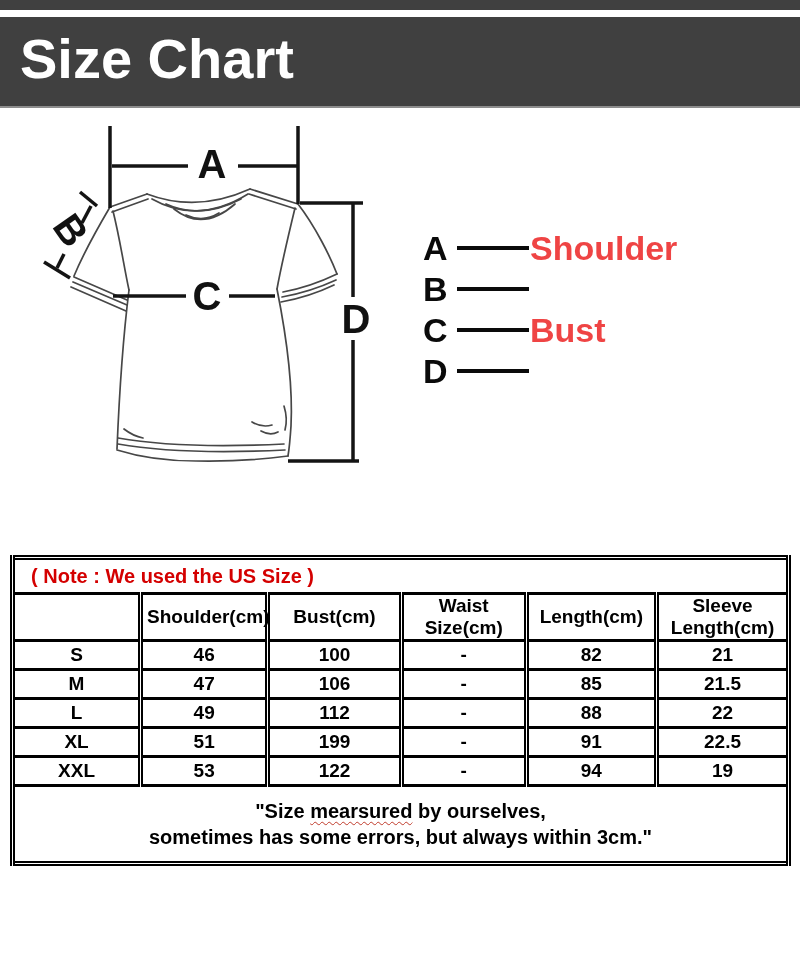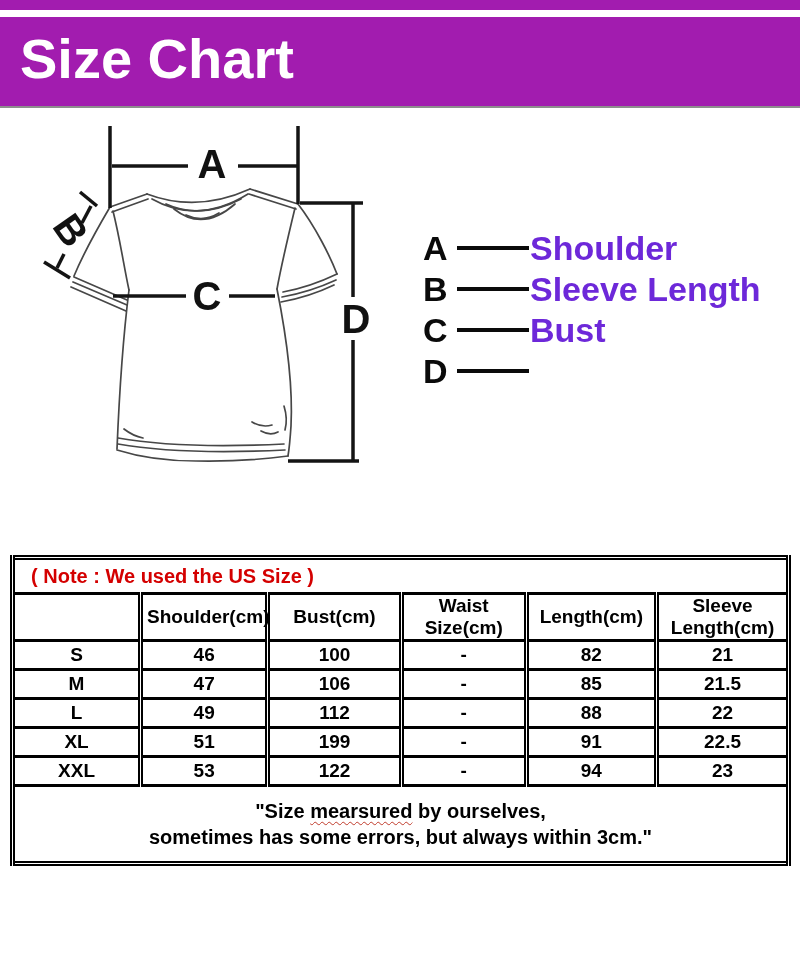--- a/index.html
+++ b/index.html
@@ -6,21 +6,21 @@
   html, body { background: #ffffff; }
   body {
     width: 800px; height: 978px;
     font-family: "Liberation Sans", sans-serif;
     color: #000; position: relative; overflow: hidden;
   }
 
   
   .header-bar {
     position: relative; width: 800px; height: 108px;
-    background: #a21caf; border-bottom: 2px solid #8d8d8d;
+    background: #404040; border-bottom: 2px solid #8d8d8d;
   }
   .header-stripe {
     position: absolute; top: 10px; left: 0; right: 0; height: 7px;
     background: #ffffff;
   }
   .page-title {
     position: absolute; left: 20px; top: 26px;
     color: #ffffff; font-size: 56px; font-weight: bold; letter-spacing: 0px;
     white-space: nowrap;
   }
@@ -34,21 +34,21 @@
   }
   .dim-letter.rotated { transform: translate(-50%, -50%) rotate(55deg); }
 
   .legend { position: absolute; left: 423px; top: 119px; }
   .legend-row { display: flex; align-items: center; height: 41px; }
   .legend-letter {
     width: 34px; font-size: 34px; font-weight: bold; color: #0a0a0a; line-height: 1;
   }
   .legend-line { width: 72px; height: 4px; background: #0a0a0a; flex: none; }
   .legend-label {
-    font-size: 34px; font-weight: bold; color: #6d28d9; line-height: 1;
+    font-size: 34px; font-weight: bold; color: #ef4444; line-height: 1;
     white-space: nowrap; margin-left: 1px;
   }
 
   
   .table-wrap { position: absolute; left: 10px; top: 555px; width: 781px; }
   table.size-table {
     width: 100%; border-collapse: collapse; table-layout: fixed;
     border: 5px double #000;
   }
   .size-table td, .size-table th {
@@ -149,21 +149,20 @@
 
   <div class="legend">
     <div class="legend-row">
       <span class="legend-letter">A</span>
       <span class="legend-line"></span>
       <span class="legend-label">Shoulder</span>
     </div>
     <div class="legend-row">
       <span class="legend-letter">B</span>
       <span class="legend-line"></span>
-      <span class="legend-label">Sleeve Length</span>
     </div>
     <div class="legend-row">
       <span class="legend-letter">C</span>
       <span class="legend-line"></span>
       <span class="legend-label">Bust</span>
     </div>
     <div class="legend-row">
       <span class="legend-letter">D</span>
       <span class="legend-line"></span>
     </div>
@@ -223,21 +222,21 @@
         <td>-</td>
         <td>91</td>
         <td>22.5</td>
       </tr>
       <tr class="body-row">
         <td>XXL</td>
         <td>53</td>
         <td>122</td>
         <td>-</td>
         <td>94</td>
-        <td>23</td>
+        <td>19</td>
       </tr>
       <tr>
         <td class="footer-cell" colspan="6">
           <div><span>"Size </span><span class="misspelled">mearsured</span><span> by ourselves,</span></div>
           <div>sometimes has some errors, but always within 3cm."</div>
         </td>
       </tr>
     </tbody>
   </table>
 </div>

